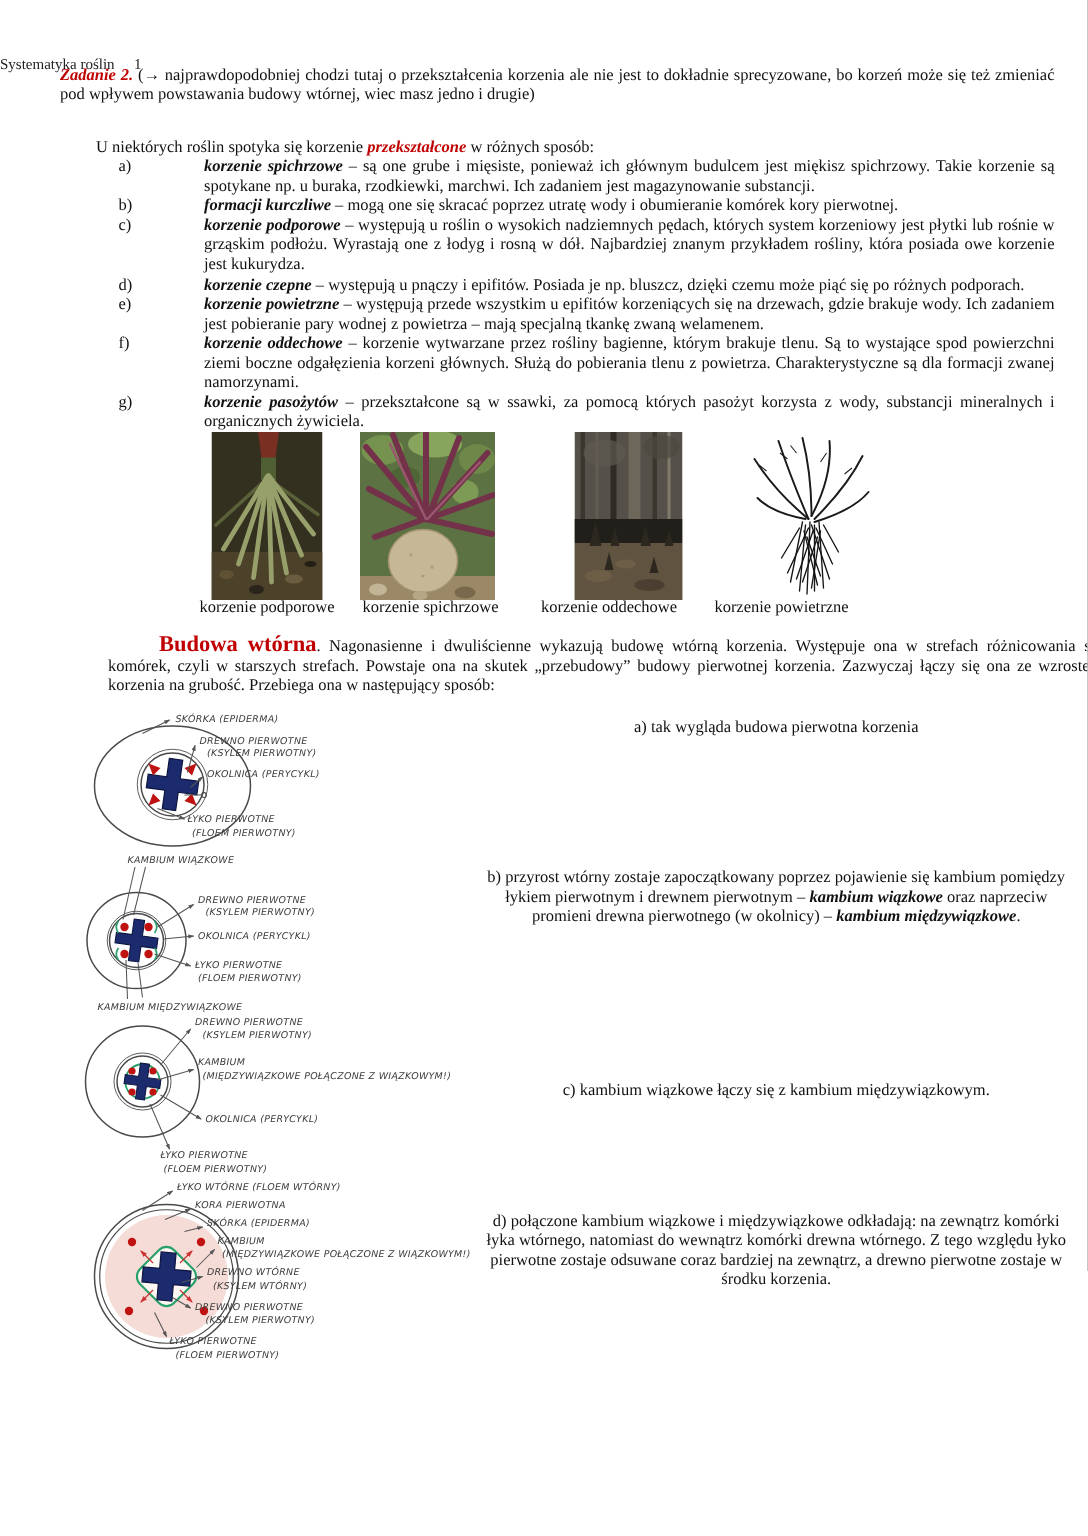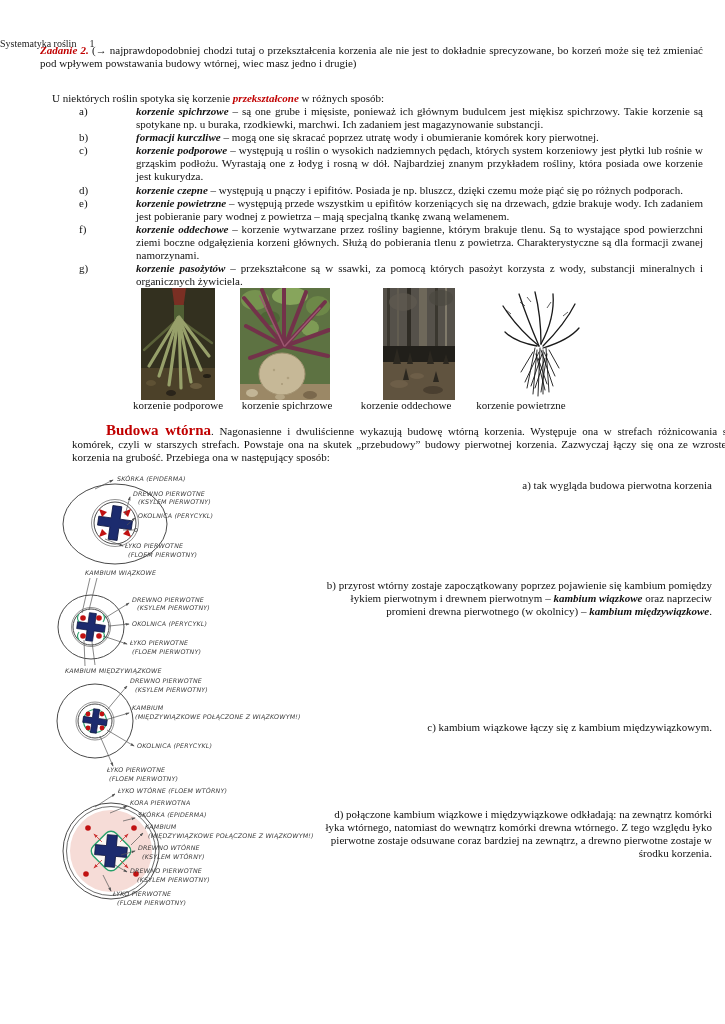--- a/index.html
+++ b/index.html
@@ -3,32 +3,32 @@
 <meta charset="utf-8">
 <style>
   html,body{margin:0;padding:0;background:#9a9a9a;}
   .page{position:relative;width:725px;height:1024px;margin:0 auto;background:#ffffff;overflow:hidden;
         font-family:"Liberation Serif","DejaVu Serif",serif;font-size:11px;line-height:13.1px;color:#111;}
   .hdr{position:absolute;top:37px;left:0;right:24px;text-align:left;font-size:10px;color:#222;}
   .hdr .pagenum{margin-left:13px;}
   p{margin:0;}
   .task{position:absolute;left:40px;top:44px;width:663px;text-align:justify;}
   .red-bi{color:#c00000;font-weight:bold;font-style:italic;}
-  .intro{position:absolute;left:52px;top:92px;width:600px;}
+  .intro{position:absolute;left:64px;top:92px;width:600px;}
   .list{position:absolute;left:79px;top:105px;width:624px;}
   .item{display:flex;}
   .letter{width:21px;flex:none;}
   .itext{flex:1;text-align:justify;margin-left:36px;}
   .term{font-weight:bold;font-style:italic;}
   .fig{position:absolute;top:288px;}
   .fig svg{display:block;}
   .caption{position:absolute;top:399px;width:130px;text-align:center;font-size:11px;}
   .secondary{position:absolute;left:40px;top:424px;width:663px;text-align:justify;text-indent:34px;margin-left:32px;}
   .sec-head{color:#c00000;font-weight:bold;font-size:15px;line-height:13.1px;}
-  .note{position:absolute;left:323px;width:389px;text-align:right;}
+  .note{position:absolute;left:323px;width:389px;text-align:center;}
   .bi{font-weight:bold;font-style:italic;}
   .diag{position:absolute;left:55px;}
   .hand{font-family:"DejaVu Sans",sans-serif;font-size:6.3px;font-style:italic;fill:#3b3b3b;letter-spacing:.2px;}
   .ld{stroke:#555;stroke-width:.7;fill:none;}
   .sk{stroke:#4a4a4a;fill:none;}
 </style>
 </head>
 <body>
 
 <div class="page">

